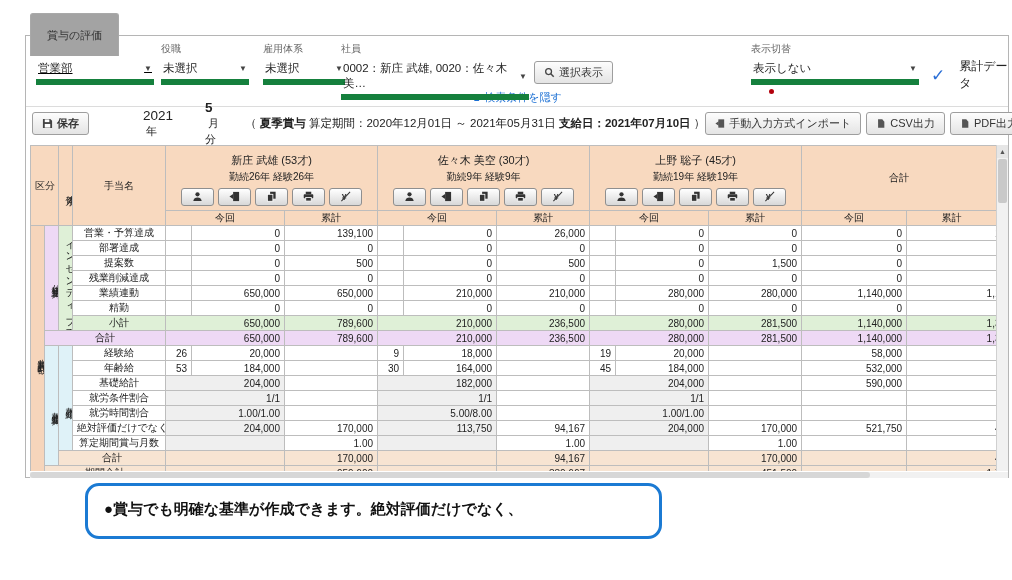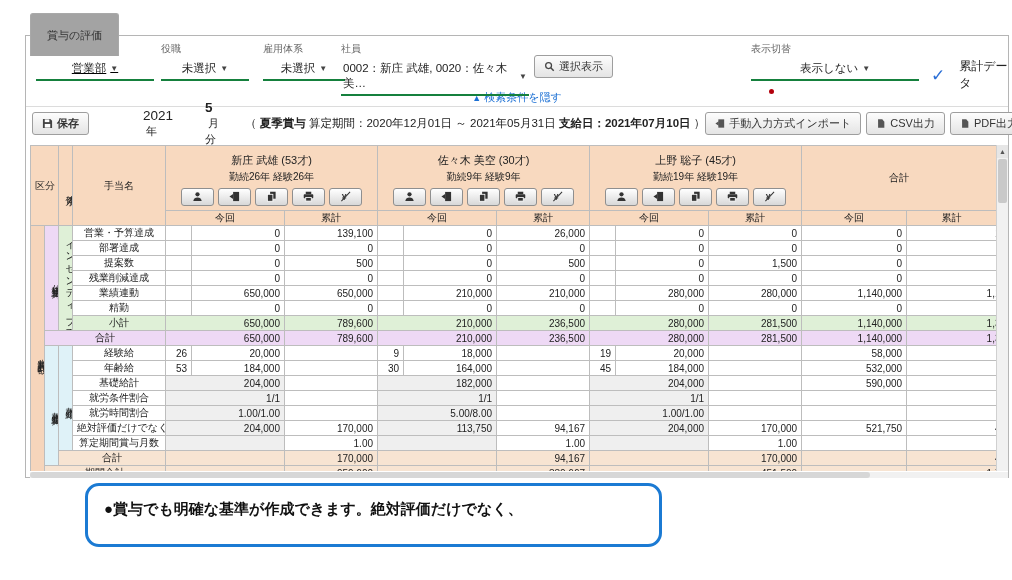--- a/index.html
+++ b/index.html
@@ -9,21 +9,21 @@
   .tab{position:absolute;left:30px;top:13px;height:22px;padding:10px 16px;background:#a3a3a3;
     border:1px solid #a9a9a9;border-bottom:none;border-radius:3px 3px 0 0;font-size:11px;
     display:flex;align-items:center;z-index:3;color:#333;}
   
   .panel{position:absolute;left:25px;top:35px;width:984px;height:443px;background:#fff;
     border:1px solid #b5b5b5;box-sizing:border-box;z-index:1;}
   
   .filters{position:relative;height:54px;}
   .fblock{position:absolute;top:6px;}
   .flabel{font-size:10px;color:#666;margin-bottom:3px;}
-  .sel{display:flex;justify-content:center;align-items:center;border-bottom:2px solid #15803d;
+  .sel{display:flex;justify-content:space-between;align-items:center;border-bottom:6px solid #15803d;
     font-size:11.5px;color:#222;padding:2px 2px 3px 2px;cursor:pointer;}
   .sel .arr{font-size:8px;color:#444;margin-left:4px;}
   .btn{display:inline-flex;align-items:center;gap:4px;background:linear-gradient(#fdfdfd,#e4e4e4);
     border:1px solid #9e9e9e;border-radius:3px;font-size:11px;color:#333;padding:3px 9px;cursor:pointer;
     white-space:nowrap;}
   .checkwrap{display:flex;align-items:center;gap:14px;font-size:12px;color:#222;}
   .checkmark{color:#2b6fd6;font-size:17px;font-weight:bold;line-height:1;}
   .reddot{position:absolute;left:743px;top:53px;width:5px;height:5px;border-radius:50%;background:#b3000c;}
   .hideline{height:16px;text-align:center;font-size:11px;color:#1a6fd4;}
   .hideline span{cursor:pointer;}
@@ -66,21 +66,21 @@
   td.clip{padding:0;}
   td.clip .clipin{width:130px;padding-right:6px;box-sizing:border-box;text-align:right;}
   
   .vscroll{position:absolute;top:0;right:0;width:12px;height:326px;background:#f1f1f1;
     border-left:1px solid #d0d0d0;box-sizing:border-box;}
   .vscroll .sbtn{height:13px;text-align:center;font-size:7px;color:#555;line-height:13px;background:#e6e6e6;cursor:pointer;}
   .vscroll .thumb{margin:1px 1px;height:44px;background:#c9c9c9;border-radius:2px;cursor:pointer;}
   .hscroll{margin:1px 0 0 4px;width:978px;height:6px;background:#f1f1f1;position:relative;}
   .hscroll .thumb{position:absolute;left:0;top:0;height:6px;width:840px;background:#d7d7d7;border-radius:3px;cursor:pointer;}
   
-  .callout{position:absolute;left:85px;top:483px;width:577px;height:64px;border:3px solid #1b7ad3;
+  .callout{position:absolute;left:85px;top:483px;width:577px;height:56px;border:3px solid #1b7ad3;
     border-radius:14px;background:#fff;box-sizing:border-box;padding:10px 18px 0 16px;}
   .callout .l1,.callout .l2{font-size:15px;font-weight:bold;color:#111;line-height:26px;white-space:nowrap;}
   .callout .l2{padding-left:17px;}
 </style>
 </head>
 <body>
 
 <div class="page">
 
   <div class="tab">
@@ -111,21 +111,21 @@
           <span class="arr">▼</span>
         </div>
       </div>
       <div class="fblock" style="left:315px;width:188px;">
         <div class="flabel">社員</div>
         <div class="sel">
           <span style="overflow:hidden;text-overflow:clip;">0002：新庄 武雄, 0020：佐々木 美…</span>
           <span class="arr">▼</span>
         </div>
       </div>
-      <div class="fblock" style="left:508px;top:19px;">
+      <div class="fblock" style="left:508px;top:25px;">
         <span class="btn">
           <svg width="11" height="11" viewBox="0 0 12 12">
               <circle cx="5" cy="5" r="3.2" fill="none" stroke="#444" stroke-width="1.4"></circle>
               <line x1="7.4" y1="7.4" x2="10.6" y2="10.6" stroke="#444" stroke-width="1.6"></line>
             </svg>
           <span>選択表示</span>
         </span>
       </div>
       <div class="fblock" style="left:725px;width:168px;">
         <div class="flabel">表示切替</div>

